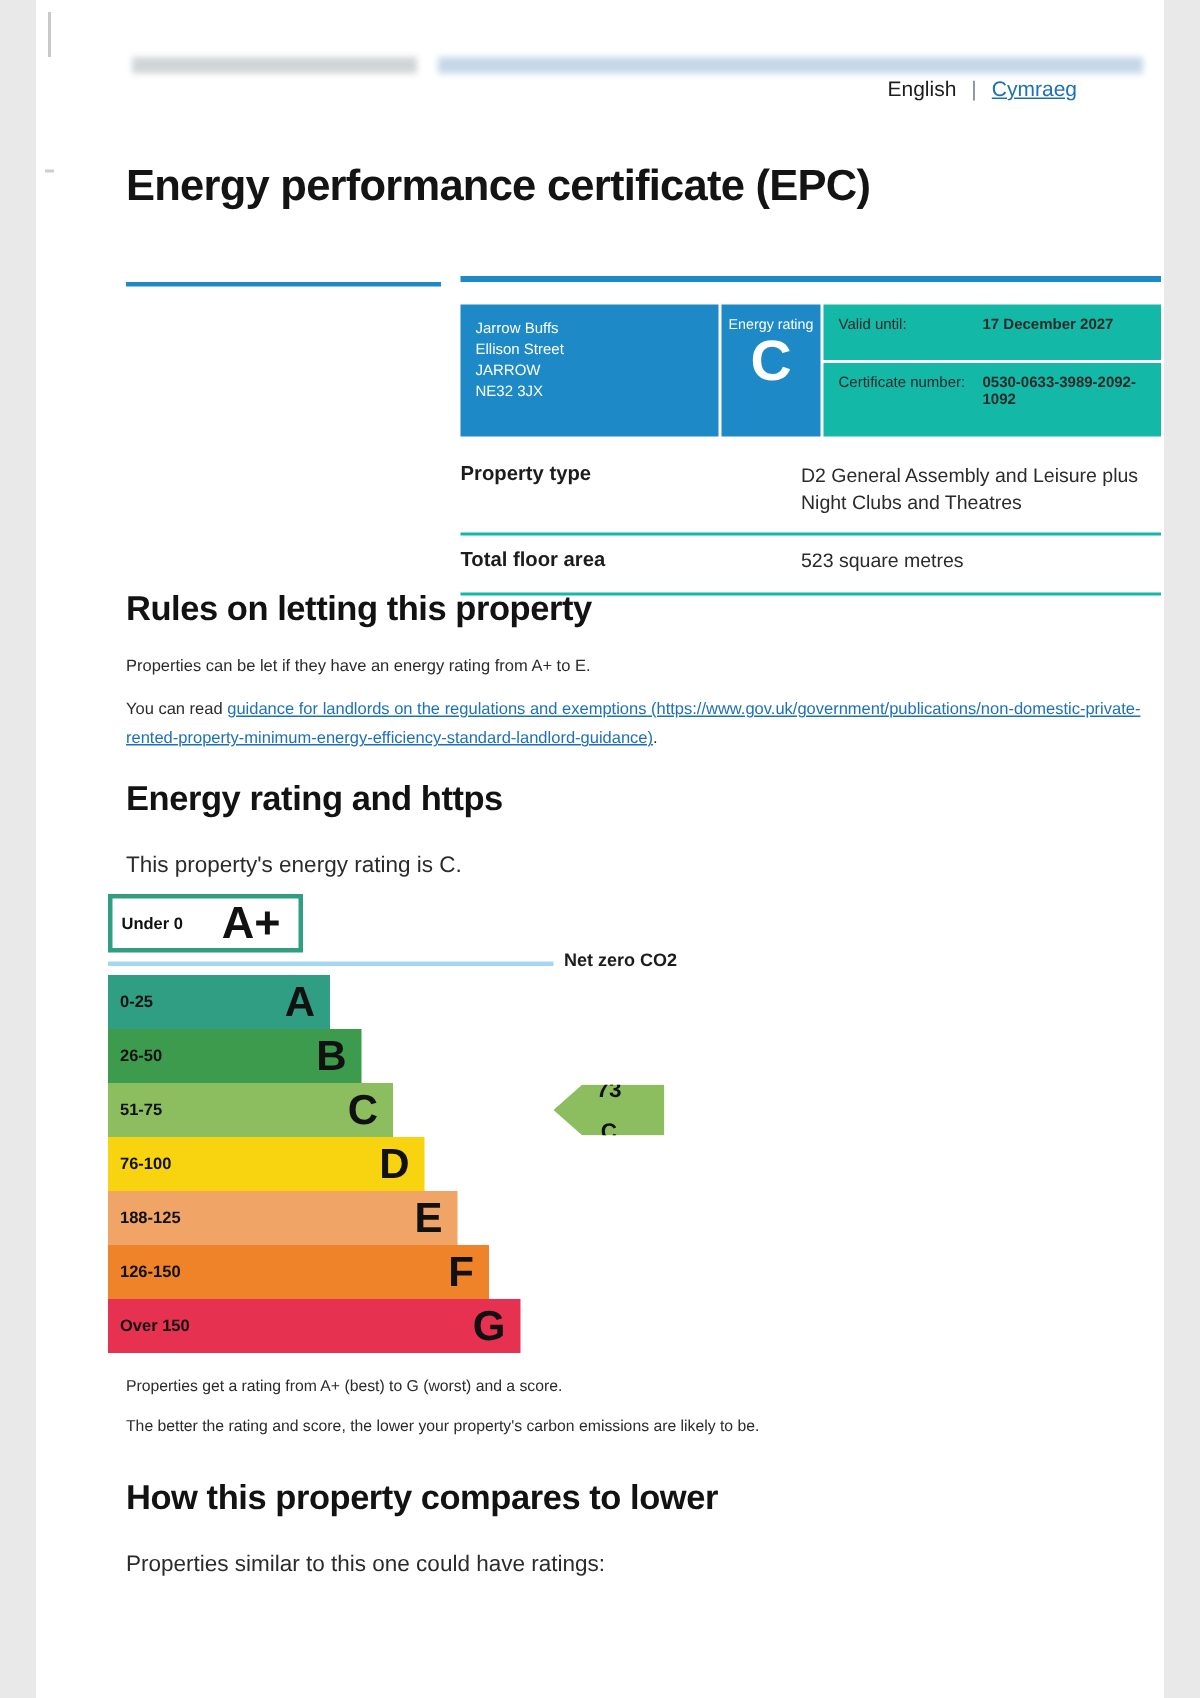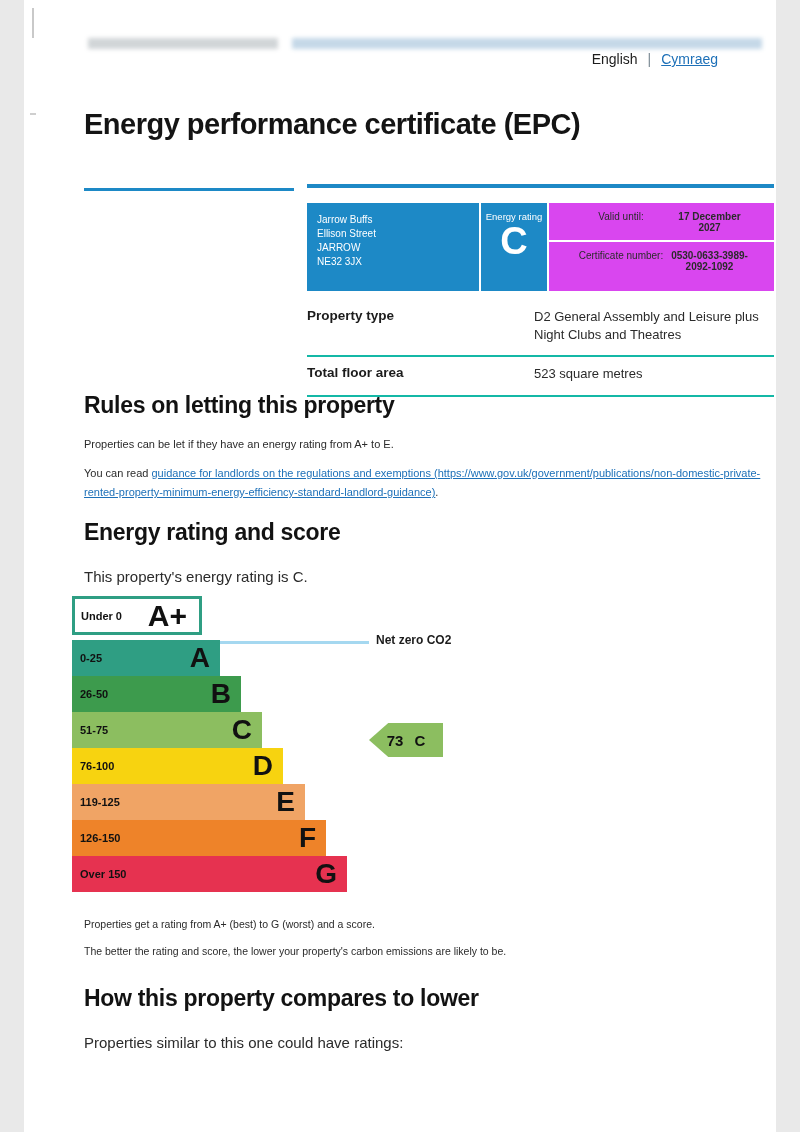--- a/index.html
+++ b/index.html
@@ -26,21 +26,21 @@
   .left-rule { position:absolute; left:60px; top:188px; width:210px; height:3px; background:#1d89c6; }
   .top-rule  { position:absolute; left:283px; top:184px; width:467px; height:4px; background:#1d89c6; }
 
   .summary-box { position:absolute; left:283px; top:203px; width:467px; height:88px; display:flex; gap:2px; background:#ffffff; }
   .panel { background:#1d89c6; color:#ffffff; }
   .panel-address { width:172px; padding:10px 10px; font-size:10px; line-height:1.4; }
   .panel-rating { width:66px; display:flex; flex-direction:column; align-items:center; padding-top:8px; }
   .panel-rating .lbl { font-size:9.5px; }
   .panel-rating .big { font-size:38px; font-weight:bold; line-height:1.05; }
   .panel-details { flex:1; display:flex; flex-direction:column; gap:2px; background:#ffffff; }
-  .det-row { background:#d946ef; display:flex; padding:8px 24px; font-size:10px;text-align:center; }
+  .det-row { background:#14b8a6; display:flex; padding:8px 10px; font-size:10px; }
   .det-row.r1 { height:37px; }
   .det-row.r2 { flex:1; }
   .det-label { width:96px; }
   .det-value { flex:1; font-weight:bold; }
 
   .fact-rows { position:absolute; left:283px; top:300px; width:467px; font-size:13px; }
   .fact-row { display:grid; grid-template-columns:227px 1fr; padding:8px 0 11px 0; border-bottom:2px solid #14b8a6; }
   .fact-label { font-weight:bold; color:#1c1c1c; font-size:13.5px; }
   .fact-value { color:#2b2b2b; line-height:1.4; }
 
@@ -49,29 +49,29 @@
   .link { color:#1d70b8; text-decoration:underline; cursor:pointer; }
   .p-guidance { width:692px; line-height:1.75; }
 
   
   .chart { position:absolute; left:48px; top:596px; width:480px; height:310px; }
   .aplus-box { position:absolute; left:0; top:0; height:39px; background:#ffffff; border:3px solid #d946ef; display:flex; align-items:center; }
   .aplus-box .range { font-size:11px; font-weight:bold; color:#111; margin-left:6px; }
   .aplus-box .letter { font-size:30px; font-weight:bold; color:#111; margin-left:auto; margin-right:12px; line-height:1; }
   .netzero-line { position:absolute; left:0; top:45px; width:297px; height:3px; background:#a5d8f0; }
   .netzero-label { position:absolute; left:304px; top:37px; font-size:12px; font-weight:bold; color:#1c1c1c; }
-  .bands { position:absolute; left:0; top:44px; }
+  .bands { position:absolute; left:0; top:54px; }
   .band { height:36px; display:flex; align-items:center; }
   .band .range { font-size:11px; font-weight:bold; color:#111; padding-left:8px; }
   .band .letter { font-size:28px; font-weight:bold; color:#111; margin-left:auto; padding-right:10px; line-height:1; }
   .marker {
     position:absolute; left:297px; top:127px; width:74px; height:34px;
     clip-path:polygon(0% 50%, 26% 0%, 100% 0%, 100% 100%, 26% 100%);
     display:flex; align-items:center; justify-content:center; gap:11px;
-    font-size:15px; font-weight:bold; color:#111;
+    font-size:15px; font-weight:bold; color:#111;flex-direction:column;
   }
   .footnote { font-size:10.5px; }
   .intro { font-size:15px; }
 </style>
 </head>
 <body>
 
 <div class="page">
 
   <div class="scan-strip">
@@ -123,21 +123,21 @@
     <div class="fact-row">
       <div class="fact-label">Total floor area</div>
       <div class="fact-value">523 square metres</div>
     </div>
   </div>
 
   <h2 class="h2" style="top:392px;">Rules on letting this property</h2>
   <p class="body-p" style="top:438px;">Properties can be let if they have an energy rating from A+ to E.</p>
   <p class="body-p p-guidance" style="top:464px;"><span>You can read </span><a class="link">guidance for landlords on the regulations and exemptions (https://www.gov.uk/government/publications/non-domestic-private-rented-property-minimum-energy-efficiency-standard-landlord-guidance)</a><span>.</span></p>
 
-  <h2 class="h2" style="top:519px;">Energy rating and score</h2>
+  <h2 class="h2" style="top:519px;">Energy rating and https</h2>
   <p class="body-p intro" style="top:568px;">This property's energy rating is C.</p>
 
   <div class="chart">
     <div class="aplus-box" style="width: 130px; border-color: rgb(47, 158, 131); background: rgb(255, 255, 255);">
       <span class="range">Under 0</span>
       <span class="letter">A+</span>
     </div>
     <div class="netzero-line"></div>
     <div class="netzero-label">Net zero CO2</div>
     <div class="bands">
@@ -151,21 +151,21 @@
       </div>
       <div class="band" style="width: 190px; background: rgb(140, 190, 96);">
         <span class="range">51-75</span>
         <span class="letter">C</span>
       </div>
       <div class="band" style="width: 211px; background: rgb(247, 211, 16);">
         <span class="range">76-100</span>
         <span class="letter">D</span>
       </div>
       <div class="band" style="width: 233px; background: rgb(240, 164, 101);">
-        <span class="range">119-125</span>
+        <span class="range">188-125</span>
         <span class="letter">E</span>
       </div>
       <div class="band" style="width: 254px; background: rgb(238, 131, 41);">
         <span class="range">126-150</span>
         <span class="letter">F</span>
       </div>
       <div class="band" style="width: 275px; background: rgb(230, 50, 80);">
         <span class="range">Over 150</span>
         <span class="letter">G</span>
       </div>

